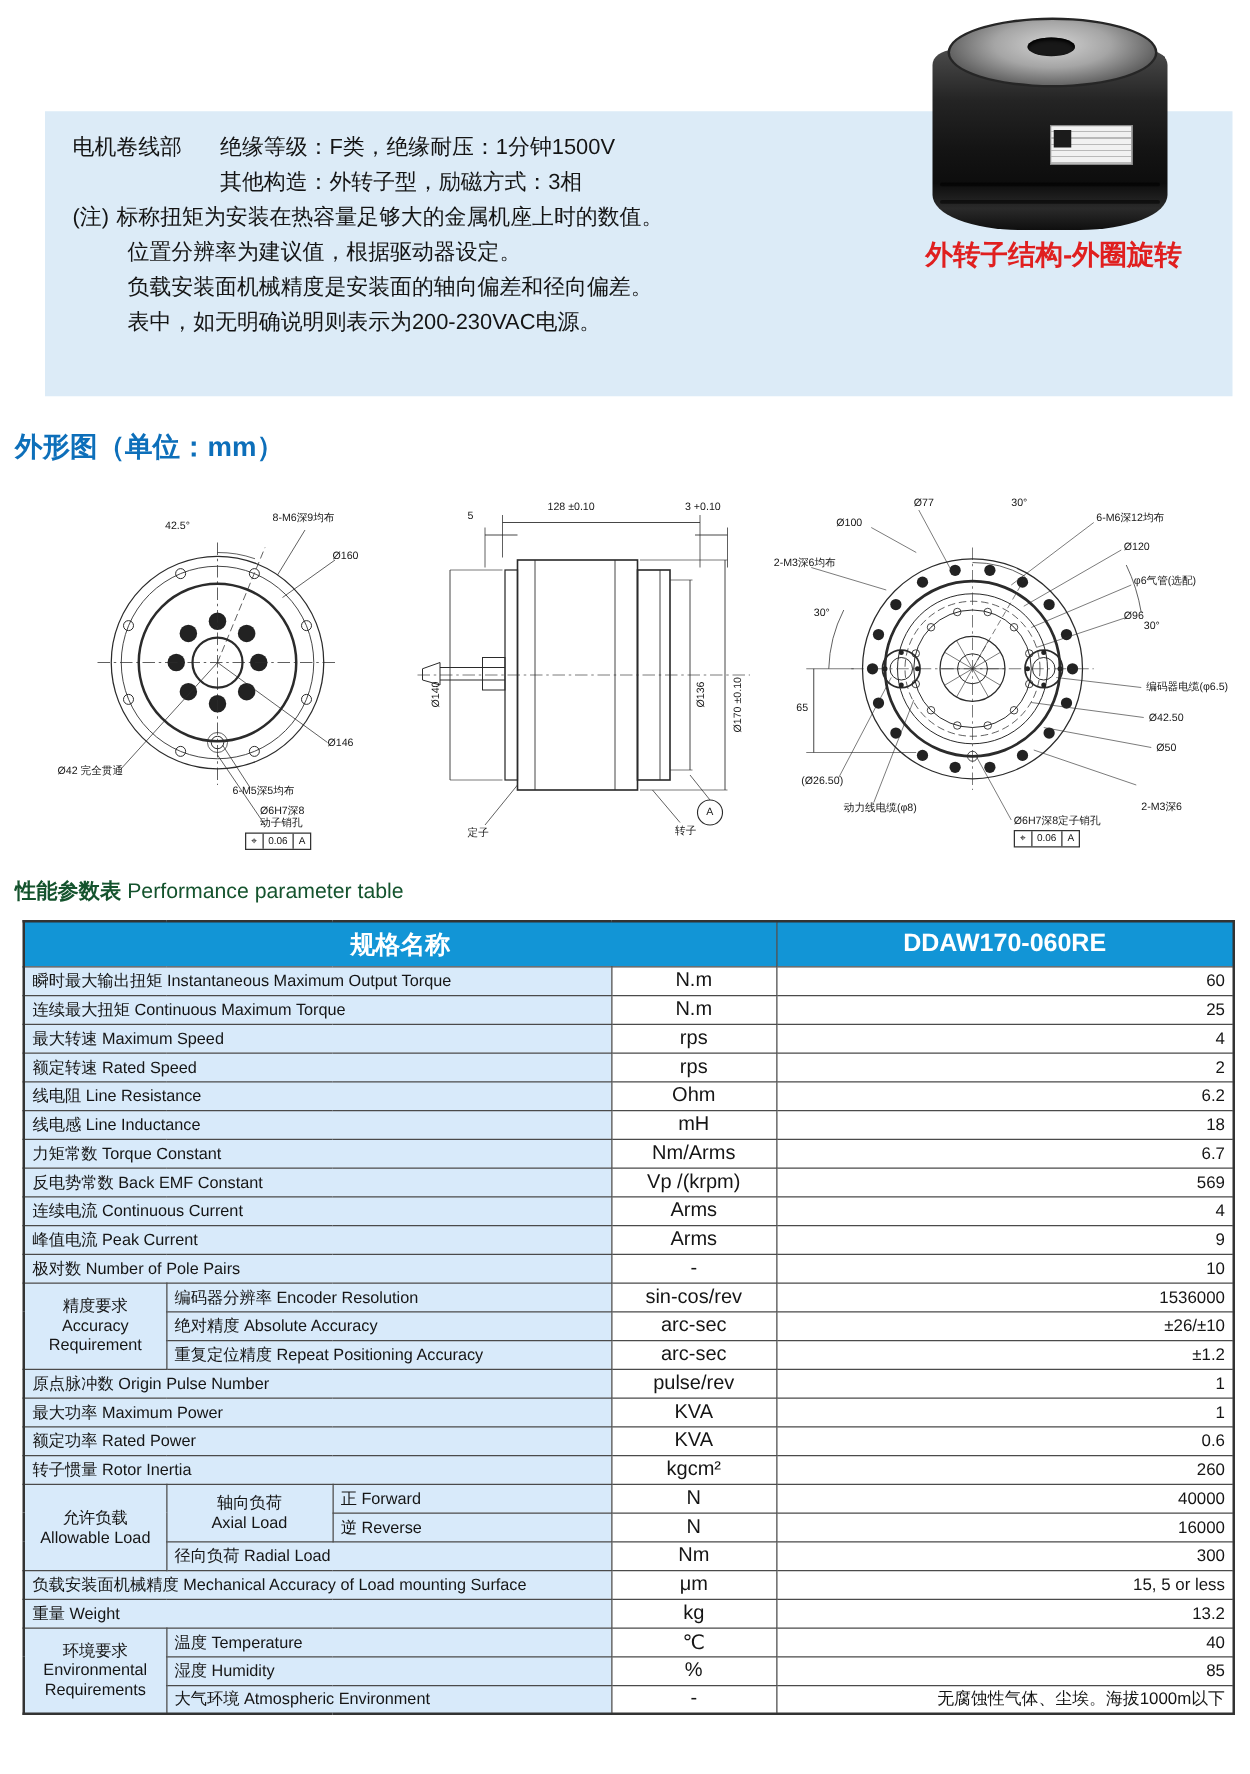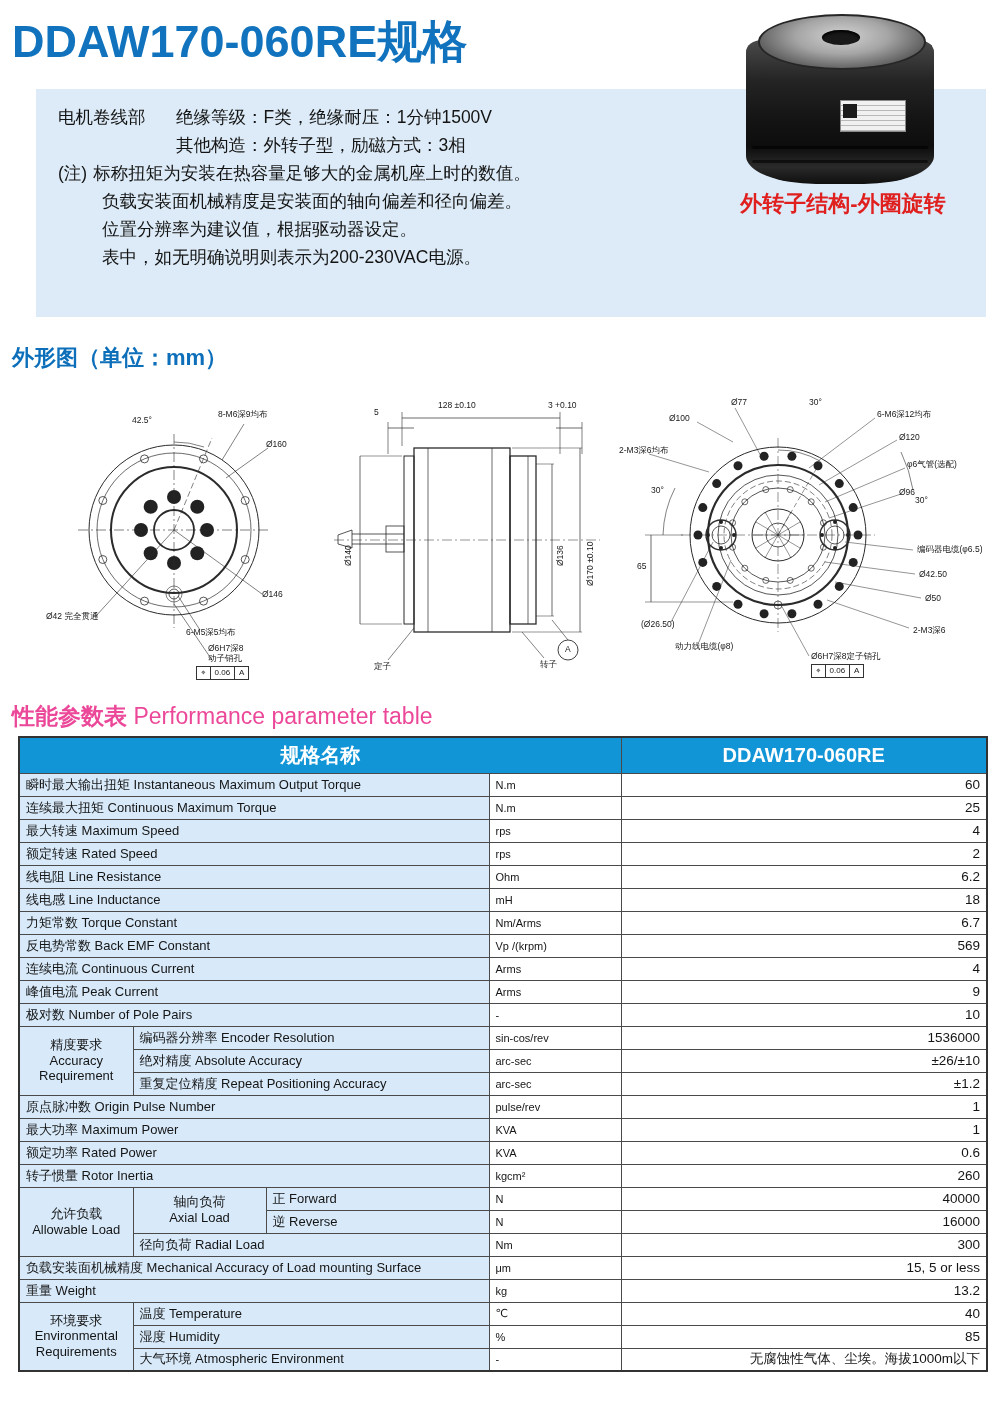--- a/index.html
+++ b/index.html
@@ -34,59 +34,58 @@
   .ph-band1{top:138px;} .ph-band2{top:152px;}
   .ph-label{position:absolute;left:98px;top:92px;width:64px;height:30px;background:#f1f1f1;
             border:1px solid #8a8a8a;
             background-image:repeating-linear-gradient(#f1f1f1 0 4px,#b9b9b9 4px 5px);}
   .ph-label::before{content:"";position:absolute;left:2px;top:3px;width:14px;height:14px;background:#1b1b1b;}
   .photo-caption{position:absolute;left:718px;top:189px;width:250px;text-align:center;
                  font-size:22px;font-weight:bold;color:#e01f1f;}
 
   
   .sec1{position:absolute;left:12px;top:343px;font-size:22px;font-weight:bold;color:#0d6fba;}
-  .sec2{position:absolute;left:12px;top:701px;font-size:23px;color:#ec4899;}
+  .sec2{position:absolute;left:12px;top:701px;font-size:17px;color:#14532d;}
   .sec2 .zh{font-weight:bold;}
 
   
   .draw{position:absolute;}
   .dl{position:absolute;font-size:8.5px;line-height:1.15;color:#181818;white-space:nowrap;}
   .rot{transform:rotate(-90deg);transform-origin:left top;}
   .tolbox{position:absolute;display:inline-flex;border:1px solid #333;font-size:8px;background:#fff;}
   .tolbox span{padding:1px 4px;border-right:1px solid #333;}
   .tolbox span:last-child{border-right:none;}
   svg{display:block;}
 
   
   .tablewrap{position:absolute;left:18px;top:736px;width:968px;}
   table.spec{border-collapse:collapse;width:968px;border:2px solid #333;table-layout:fixed;}
   table.spec th,table.spec td{border:1px solid #4a4a4a;padding:1px 6px;height:23px;box-sizing:border-box;}
   table.spec thead th{background:#1295d6;color:#fff;font-size:20px;font-weight:bold;height:36px;}
   td.lbl{background:#d8eafa;text-align:left;font-size:13px;}
   td.grp{background:#d8eafa;text-align:center;font-size:13px;line-height:1.2;}
-  td.unit{font-size:11px;}
+  td.unit{text-align:center;font-size:16px;}
   td.val{text-align:right;font-size:13.5px;}
 </style>
 </head>
 <body>
 
 <div class="page">
 
-  <div class="page-title">DDAW170-060RE规格</div>
 
   <div class="infobox">
     <div>
       <span class="info-label">电机卷线部</span><span>绝缘等级：F类，绝缘耐压：1分钟1500V</span>
     </div>
     <div class="indent">其他构造：外转子型，励磁方式：3相</div>
     <div>
       <span class="note-label">(注)</span><span>标称扭矩为安装在热容量足够大的金属机座上时的数值。</span>
     </div>
+    <div class="indent2">位置分辨率为建议值，根据驱动器设定。</div>
     <div class="indent2">负载安装面机械精度是安装面的轴向偏差和径向偏差。</div>
-    <div class="indent2">位置分辨率为建议值，根据驱动器设定。</div>
     <div class="indent2">表中，如无明确说明则表示为200-230VAC电源。</div>
   </div>
 
   <div class="photo">
     <div class="ph-rim"></div>
     <div class="ph-body"></div>
     <div class="ph-cap"></div>
     <div class="ph-hole"></div>
     <div class="ph-band1"></div>
     <div class="ph-band2"></div>
@@ -298,21 +297,21 @@
     <span class="dl" style="left:286px;top:43px;">Ø120</span>
     <span class="dl" style="left:6px;top:56px;">2-M3深6均布</span>
     <span class="dl" style="left:294px;top:70px;">φ6气管(选配)</span>
     <span class="dl" style="left:286px;top:98px;">Ø96</span>
     <span class="dl" style="left:302px;top:106px;">30°</span>
     <span class="dl" style="left:38px;top:96px;">30°</span>
     <span class="dl" style="left:24px;top:172px;">65</span>
     <span class="dl" style="left:304px;top:155px;">编码器电缆(φ6.5)</span>
     <span class="dl" style="left:306px;top:180px;">Ø42.50</span>
     <span class="dl" style="left:312px;top:204px;">Ø50</span>
-    <span class="dl" style="left:300px;top:236px;text-align:right;">2-M3深6</span>
+    <span class="dl" style="left:300px;top:251px;text-align:right;">2-M3深6</span>
     <span class="dl" style="left:28px;top:230px;">(Ø26.50)</span>
     <span class="dl" style="left:62px;top:252px;">动力线电缆(φ8)</span>
     <span class="dl" style="left:198px;top:262px;">Ø6H7深8定子销孔</span>
     <div class="tolbox" style="left:198px;top:274px;">
       <span>⌖</span>
       <span>0.06</span>
       <span>A</span>
     </div>
   </div>
 

